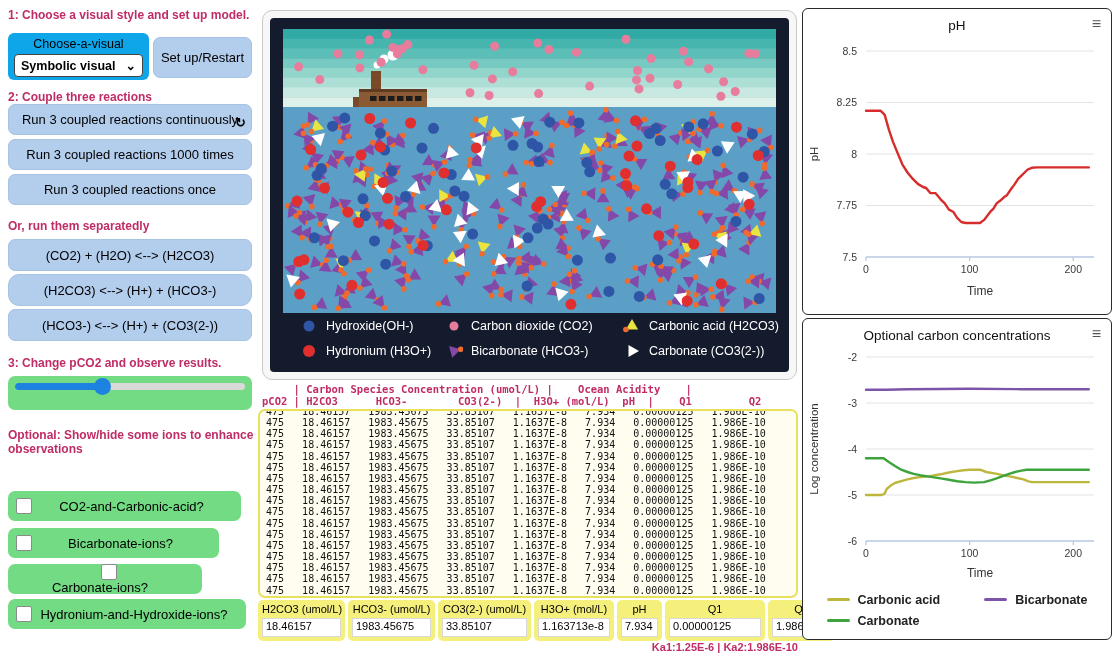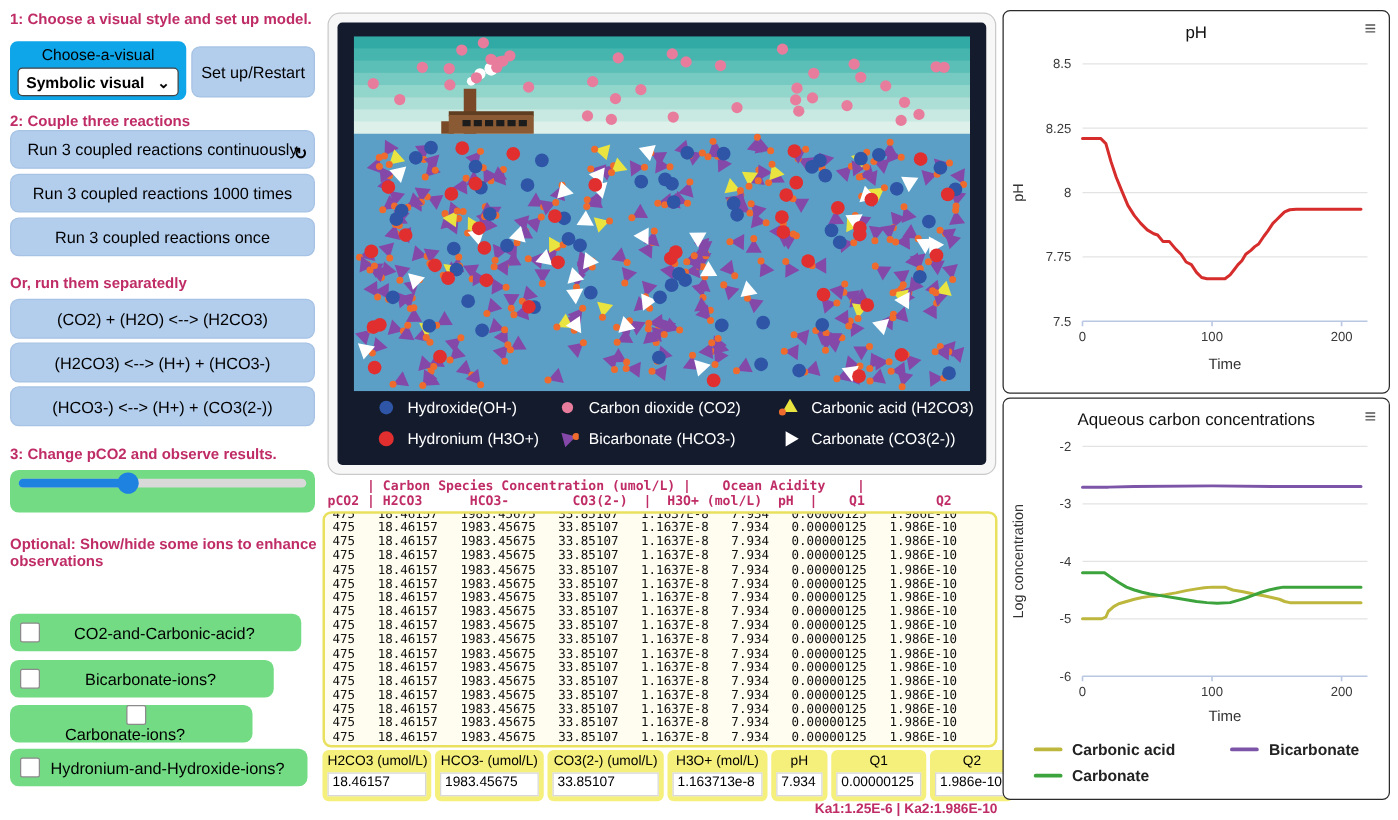--- a/index.html
+++ b/index.html
@@ -75,21 +75,21 @@
   <div class="note" style="top:90px;">2: Couple three reactions</div>
   <div id="run-buttons">
       <button class="btn" style="top: 104px; height: 31px;"><span>Run 3 coupled reactions continuously</span><span class="forever">↻</span></button>
       <button class="btn" style="top: 139px; height: 31px;"><span>Run 3 coupled reactions 1000 times</span></button>
       <button class="btn" style="top: 174px; height: 31px;"><span>Run 3 coupled reactions once</span></button>
     </div>
 
   <div class="note" style="top:219px;">Or, run them separatedly</div>
   <div id="reaction-buttons">
       <button class="btn" style="top: 239px; height: 32px;">(CO2) + (H2O) &lt;--&gt; (H2CO3)</button>
-      <button class="btn" style="top: 274px; height: 32px;">(H2CO3) &lt;--&gt; (H+) + (HCO3-)</button>
+      <button class="btn" style="top: 274px; height: 32px; border-radius: 11px;">(H2CO3) &lt;--&gt; (H+) + (HCO3-)</button>
       <button class="btn" style="top: 309px; height: 32px;">(HCO3-) &lt;--&gt; (H+) + (CO3(2-))</button>
     </div>
 
   <div class="note" style="top:356px;">3: Change pCO2 and observe results.</div>
 
   <div class="slider">
     <div class="track">
       <div class="fill" id="slider-fill" style="width: 38%;"></div>
       <div class="thumb" id="slider-thumb" style="left: calc(38% - 8px);"></div>
     </div>
@@ -904,21 +904,21 @@
         <div class="mon-value">33.85107</div>
       </div>
       <div class="monitor" style="width: 80px;">
         <div class="mon-label">H3O+ (mol/L)</div>
         <div class="mon-value">1.163713e-8</div>
       </div>
       <div class="monitor" style="width: 45px;">
         <div class="mon-label">pH</div>
         <div class="mon-value">7.934</div>
       </div>
-      <div class="monitor" style="width: 76px;">
+      <div class="monitor" style="width: 100px;">
         <div class="mon-label">Q1</div>
         <div class="mon-value">0.00000125</div>
       </div>
       <div class="monitor" style="width: 67px;">
         <div class="mon-label">Q2</div>
         <div class="mon-value">1.986e-10</div>
       </div>
     </div>
   <div class="ka">Ka1:1.25E-6 | Ka2:1.986E-10</div>
 
@@ -945,21 +945,21 @@
         <line x1="269.27272727272725" y1="222" x2="269.27272727272725" y2="226" stroke="#b9c7e2" stroke-width="1.3"></line>
         <text x="269.27272727272725" y="238" text-anchor="middle" font-size="10.5" fill="#3a3a3a" font-family="Liberation Sans, sans-serif">200</text>
         <text x="176" y="260" text-anchor="middle" font-size="12" fill="#333" font-family="Liberation Sans, sans-serif">Time</text>
         <text transform="rotate(-90)" x="-119" y="14" text-anchor="middle" font-size="11.5" fill="#333" font-family="Liberation Sans, sans-serif">pH</text>
         <polyline points="62.0,75.7 76.5,75.7 80.7,79.9 84.8,94.3 88.9,106.6 93.1,116.9 98.3,129.3 103.5,137.5 108.6,143.7 113.8,148.9 119.0,152.0 122.1,153.0 126.3,158.1 131.4,158.1 136.6,164.3 140.8,168.4 144.9,174.6 149.1,176.7 153.2,182.9 157.3,187.0 161.5,188.0 176.0,188.0 180.1,184.9 183.3,180.8 186.4,176.7 189.5,173.6 192.6,168.4 196.7,165.3 199.8,162.3 202.9,160.2 207.1,154.0 210.2,149.9 214.3,143.7 217.5,140.6 220.6,137.5 223.7,134.5 227.8,132.8 233.0,132.4 284.8,132.4" fill="none" stroke="#d62c2c" stroke-width="2.4" stroke-linejoin="round" stroke-linecap="round"></polyline>
       </svg>
   </div>
 
   <div class="chart" id="chart2">
     <div class="chart-titlebar">
-      <div class="chart-title">Aqueous carbon concentrations</div>
+      <div class="chart-title">Optional carbon concentrations</div>
       <div class="chart-menu">≡</div>
     </div>
     <svg width="306" height="240">
         <line x1="62" y1="12" x2="290" y2="12" stroke="#e3e3e3" stroke-width="1"></line>
         <text x="53" y="15.5" text-anchor="end" font-size="10.5" fill="#3a3a3a" font-family="Liberation Sans, sans-serif">-2</text>
         <line x1="62" y1="58" x2="290" y2="58" stroke="#e3e3e3" stroke-width="1"></line>
         <text x="53" y="61.5" text-anchor="end" font-size="10.5" fill="#3a3a3a" font-family="Liberation Sans, sans-serif">-3</text>
         <line x1="62" y1="104" x2="290" y2="104" stroke="#e3e3e3" stroke-width="1"></line>
         <text x="53" y="107.5" text-anchor="end" font-size="10.5" fill="#3a3a3a" font-family="Liberation Sans, sans-serif">-4</text>
         <line x1="62" y1="150" x2="290" y2="150" stroke="#e3e3e3" stroke-width="1"></line>

